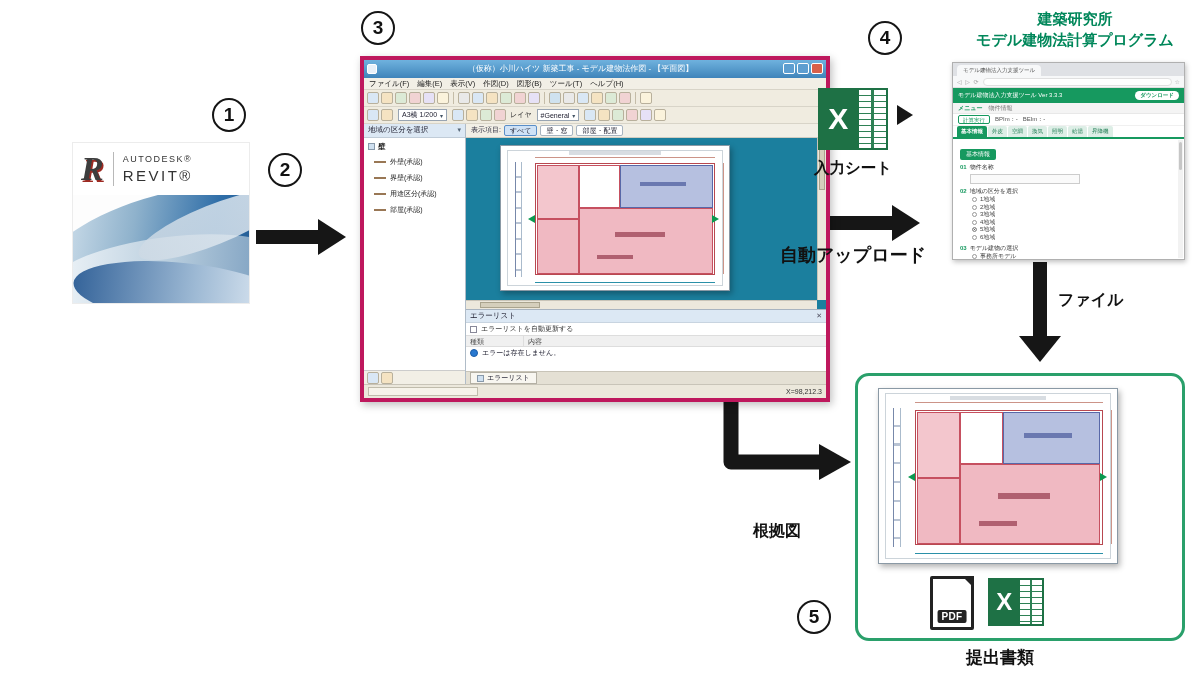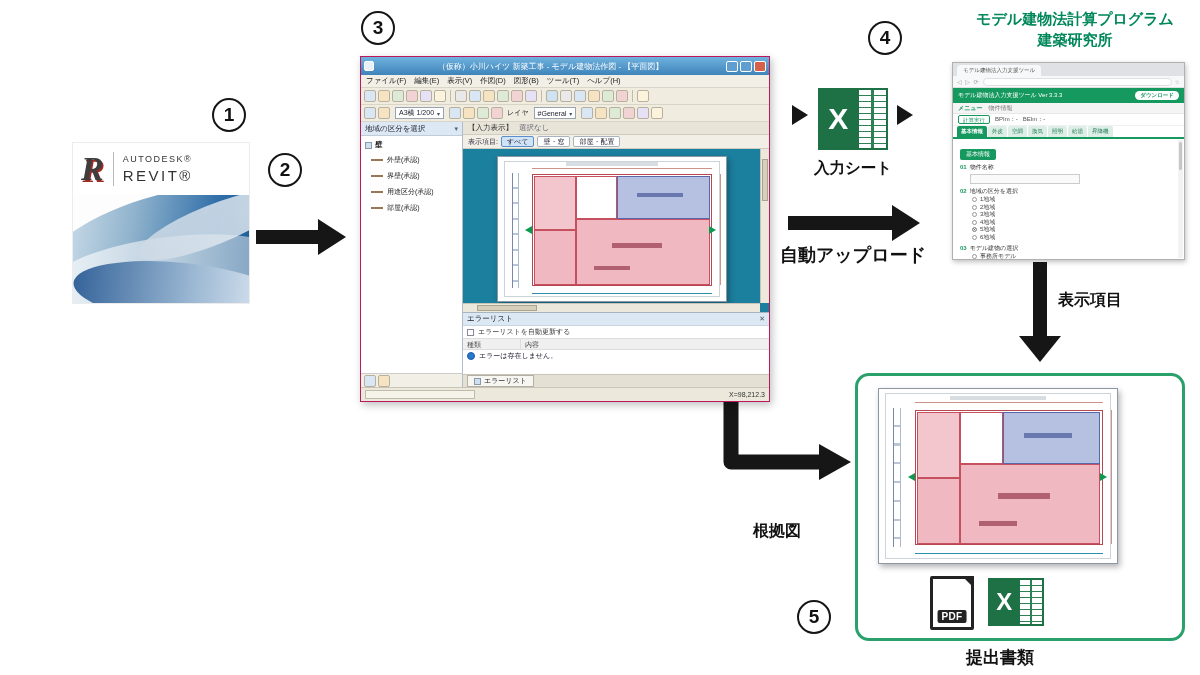--- a/index.html
+++ b/index.html
@@ -29,21 +29,21 @@
   .rb-prod{font-size:15px;letter-spacing:2.5px;color:#333;margin-top:3px}
   .rb-ribbon{position:relative;height:110px;overflow:hidden;background:#fdfdfd}
   .rib{position:absolute;border-radius:50%}
   .rib.r1{left:-36px;top:2px;width:240px;height:92px;background:linear-gradient(115deg,#e7f0f7,#8fb2cc 40%,#2f6ea8 72%,#1b4f86);transform:rotate(-17deg)}
   .rib.r2{left:-24px;top:42px;width:240px;height:70px;background:linear-gradient(100deg,#f4f8fb,#b9cede 50%,#6c93b8);transform:rotate(-7deg)}
   .rib.r3{left:0px;top:68px;width:220px;height:62px;background:linear-gradient(90deg,#35649a,#9db9d4 55%,#eef4fa);transform:rotate(6deg)}
   .rib.r4{left:60px;top:10px;width:160px;height:40px;background:linear-gradient(95deg,#cdd9e4,#f3f7fa);transform:rotate(-22deg);opacity:.8}
   .caption{position:absolute;left:70px;top:328px;font-size:17px;font-weight:700;color:#1c1c1c}
 
   
-  .rwin{position:absolute;left:360px;top:56px;width:410px;height:346px;background:#0369a1;border:1px solid #be185d;
+  .rwin{position:absolute;left:360px;top:56px;width:470px;height:346px;background:#0369a1;border:4px solid #be185d;
         box-shadow:2px 3px 8px rgba(0,0,0,.25);z-index:2;display:flex;flex-direction:column}
   .rw-title{height:18px;background:linear-gradient(#6fb2de,#3f84ba);display:flex;align-items:center;padding:0 3px}
   .rw-ticon{width:10px;height:10px;background:#e8f0f8;border:1px solid #fff;border-radius:2px;margin-right:3px}
   .rw-ttext{flex:1;text-align:center;font-size:8px;color:#fff;white-space:nowrap;overflow:hidden}
   .wbtn{width:12px;height:11px;border:1px solid #fff;border-radius:2px;background:#5e9ed0;margin-left:2px}
   .wbtn.close{background:#d8604a}
   .rw-menu{height:13px;background:#f2efe6;border-bottom:1px solid #d8d4c8;display:flex;align-items:center;padding:0 5px;gap:8px;font-size:7.5px;color:#222}
   .rw-tb{height:17px;background:#f0ece0;border-bottom:1px solid #d8d4c8;display:flex;align-items:center;padding:0 3px;gap:2px}
   .ticon{width:12px;height:12px;border:1px solid #b8b09c;border-radius:2px}
   .tsep{width:1px;height:12px;background:#c4bca8;margin:0 2px}
@@ -296,24 +296,20 @@
               <span>部屋(承認)</span>
             </div>
         </div>
         <div class="rw-lfoot">
             <i class="ticon" style="background: rgb(217, 231, 245);"></i>
             <i class="ticon" style="background: rgb(245, 227, 194);"></i>
           </div>
       </div>
 
       <div class="rw-main">
-        <div class="vrow1">
-          <span class="v1l">【入力表示】</span>
-          <span class="v1v">選択なし</span>
-        </div>
         <div class="vrow2">
           <span>表示項目:</span>
           <button class="fbtn active">すべて</button>
           <button class="fbtn">壁・窓</button>
           <button class="fbtn">部屋・配置</button>
         </div>
 
         <div class="rw-canvas">
           <div class="floorplan" style="left:34px;top:7px;width:230px;height:146px">
             <i class="fp-frame"></i>
@@ -384,22 +380,22 @@
   <div class="flow-label" style="left:808px;top:158px;width:90px;font-size:15.5px">入力シート</div>
 
   <div class="ashaft-h" style="left:788px;top:216px;width:106px"></div>
   <div class="ahead-r" style="left:892px;top:205px"></div>
   <div class="flow-label" style="left:778px;top:243px;width:150px;font-size:18px">自動アップロード</div>
 
   <div class="stepc" style="left:868px;top:21px">
       <span>4</span>
     </div>
   <div class="web-heading">
+    <div>建築研究所</div>
     <div>モデル建物法計算プログラム</div>
-    <div>建築研究所</div>
   </div>
 
   <div class="wwin">
     <div class="wc-tabrow">
       <span class="wc-tab"><span>モデル建物法入力支援ツール</span></span>
     </div>
     <div class="wc-nav">
       <span class="wc-navbtns">◁ ▷ ⟳</span>
       <span class="wc-addr"></span>
       <span class="wc-star">☆</span>
@@ -462,21 +458,21 @@
         </div>
       
       <div class="wsb">
           <i></i>
         </div>
     </div>
   </div>
 
   <div class="ashaft-v" style="left:1033px;top:262px;height:76px"></div>
   <div class="ahead-d" style="left:1019px;top:336px"></div>
-  <div class="flow-label" style="left:1058px;top:290px;width:90px;text-align:left">表示項目</div>
+  <div class="flow-label" style="left:1058px;top:290px;width:90px;text-align:left">ファイル</div>
 
   <div class="outbox"></div>
   <div class="floorplan" style="left:878px;top:388px;width:240px;height:176px;z-index:3">
     <i class="fp-frame"></i>
     <i class="fp-head"></i>
     <i class="fp-strip"></i>
     <i class="fp-dimtop"></i>
     <i class="fp-dimright"></i>
     <i class="fp-dimbot"></i>
     <i class="fp-outline"></i>

